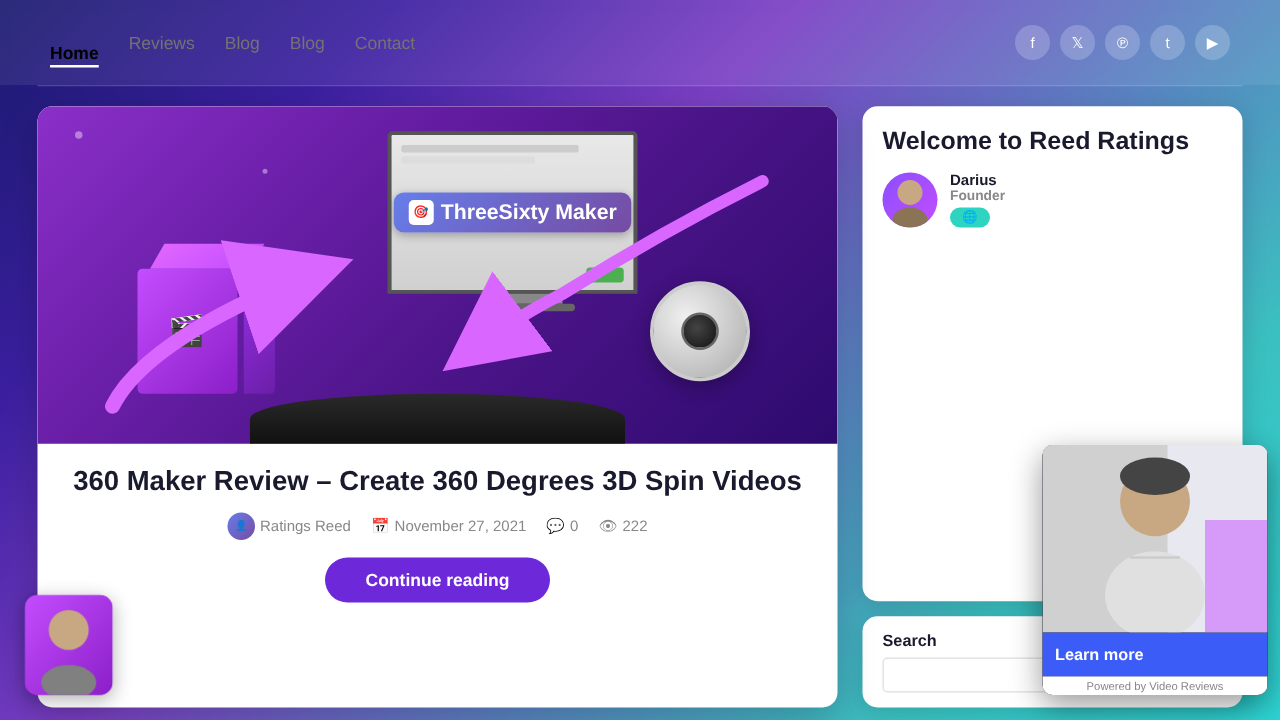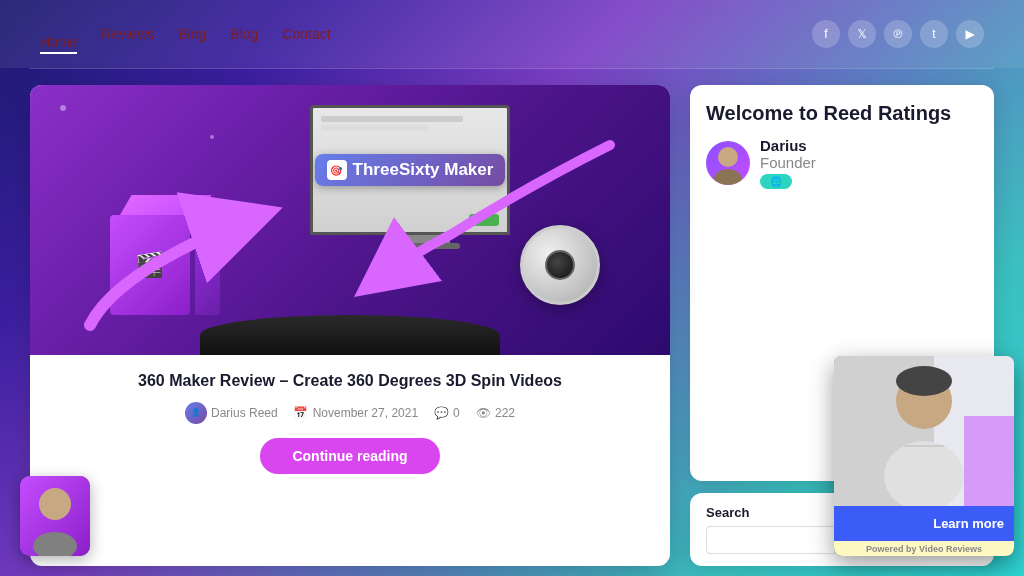--- a/index.html
+++ b/index.html
@@ -35,29 +35,29 @@
       color: white;
     }
 
     .nav {
       display: flex;
       align-items: center;
       gap: 24px;
     }
 
     .nav a {
-      color: #7f1d1d;
+      color: #737373;
       text-decoration: none;
       font-size: 14px;
       font-weight: 500;
     }
 
     .nav a.active {
-      color: #7f1d1d;
-      font-weight: 400;
+      color: #000000;
+      font-weight: 700;
       border-bottom: 2px solid #fff;
       padding-bottom: 2px;
       margin-top: 20px;
     }
 
     .social-icons {
       display: flex;
       gap: 8px;
       align-items: center;
     }
@@ -267,21 +267,21 @@
       background: linear-gradient(180deg, #2a2a2a, #111);
       border-radius: 50% 50% 0 0;
     }
 
     
     .article-content {
       padding: 16px 20px 12px;
     }
 
     .article-title {
-      font-size: 16px;
+      font-size: 22px;
       font-weight: 800;
       color: #1a1a2e;
       line-height: 1.3;
       margin-bottom: 10px;
       text-align: center;
     }
 
     .article-meta {
       display: flex;
       align-items: center;
@@ -306,21 +306,21 @@
       display: flex;
       align-items: center;
       justify-content: center;
       font-size: 8px;
       color: white;
     }
 
     .continue-btn {
       display: block;
       margin: 0 auto;
-      background: #d946ef;
+      background: #6d28d9;
       color: white;
       border: none;
       border-radius: 25px;
       padding: 10px 32px;
       font-size: 14px;
       font-weight: 600;
       cursor: pointer;
       text-align: center;
     }
 
@@ -368,27 +368,28 @@
       flex-shrink: 0;
     }
 
     .author-info {
       display: flex;
       flex-direction: column;
     }
 
     .author-name {
       font-weight: 700;
-      font-size: 15px;
+      font-size: 12px;
       color: #1a1a2e;
     }
 
     .author-role {
-      font-size: 15px;
+      font-size: 11px;
       color: #888;
+      font-weight: bold;
     }
 
     .author-btn {
       display: inline-block;
       background: #2dd4bf;
       color: white;
       border-radius: 12px;
       padding: 2px 10px;
       font-size: 10px;
       margin-top: 3px;
@@ -464,30 +465,29 @@
 
     .video-learn-btn {
       width: 100%;
       background: #3b5cf6;
       color: white;
       border: none;
       padding: 10px;
       font-size: 13px;
       font-weight: 600;
       cursor: pointer;
-      text-align: right;
+      text-align: left;
     }
 
     .video-footer {
-      background: #fef9c3;
+      background: #ffffff;
       padding: 3px 8px;
       font-size: 9px;
       color: #888;
       text-align: center;
-      font-weight: bold;
     }
 
     
     .corner-avatar {
       position: fixed;
       bottom: 20px;
       left: 20px;
       width: 70px;
       height: 80px;
       background: linear-gradient(135deg, #c44dff, #8b1fc8);
@@ -601,21 +601,21 @@
         </defs>
       </svg>
     </div>
 
     <div class="article-content">
       <h2 class="article-title">360 Maker Review – Create 360 Degrees 3D Spin Videos</h2>
 
       <div class="article-meta">
         <div class="meta-item">
           <div class="meta-avatar">👤</div>
-          <span>Darius Reed</span>
+          <span>Ratings Reed</span>
         </div>
         <div class="meta-item">
           <span>📅</span>
           <span>November 27, 2021</span>
         </div>
         <div class="meta-item">
           <span>💬</span>
           <span>0</span>
         </div>
         <div class="meta-item">

